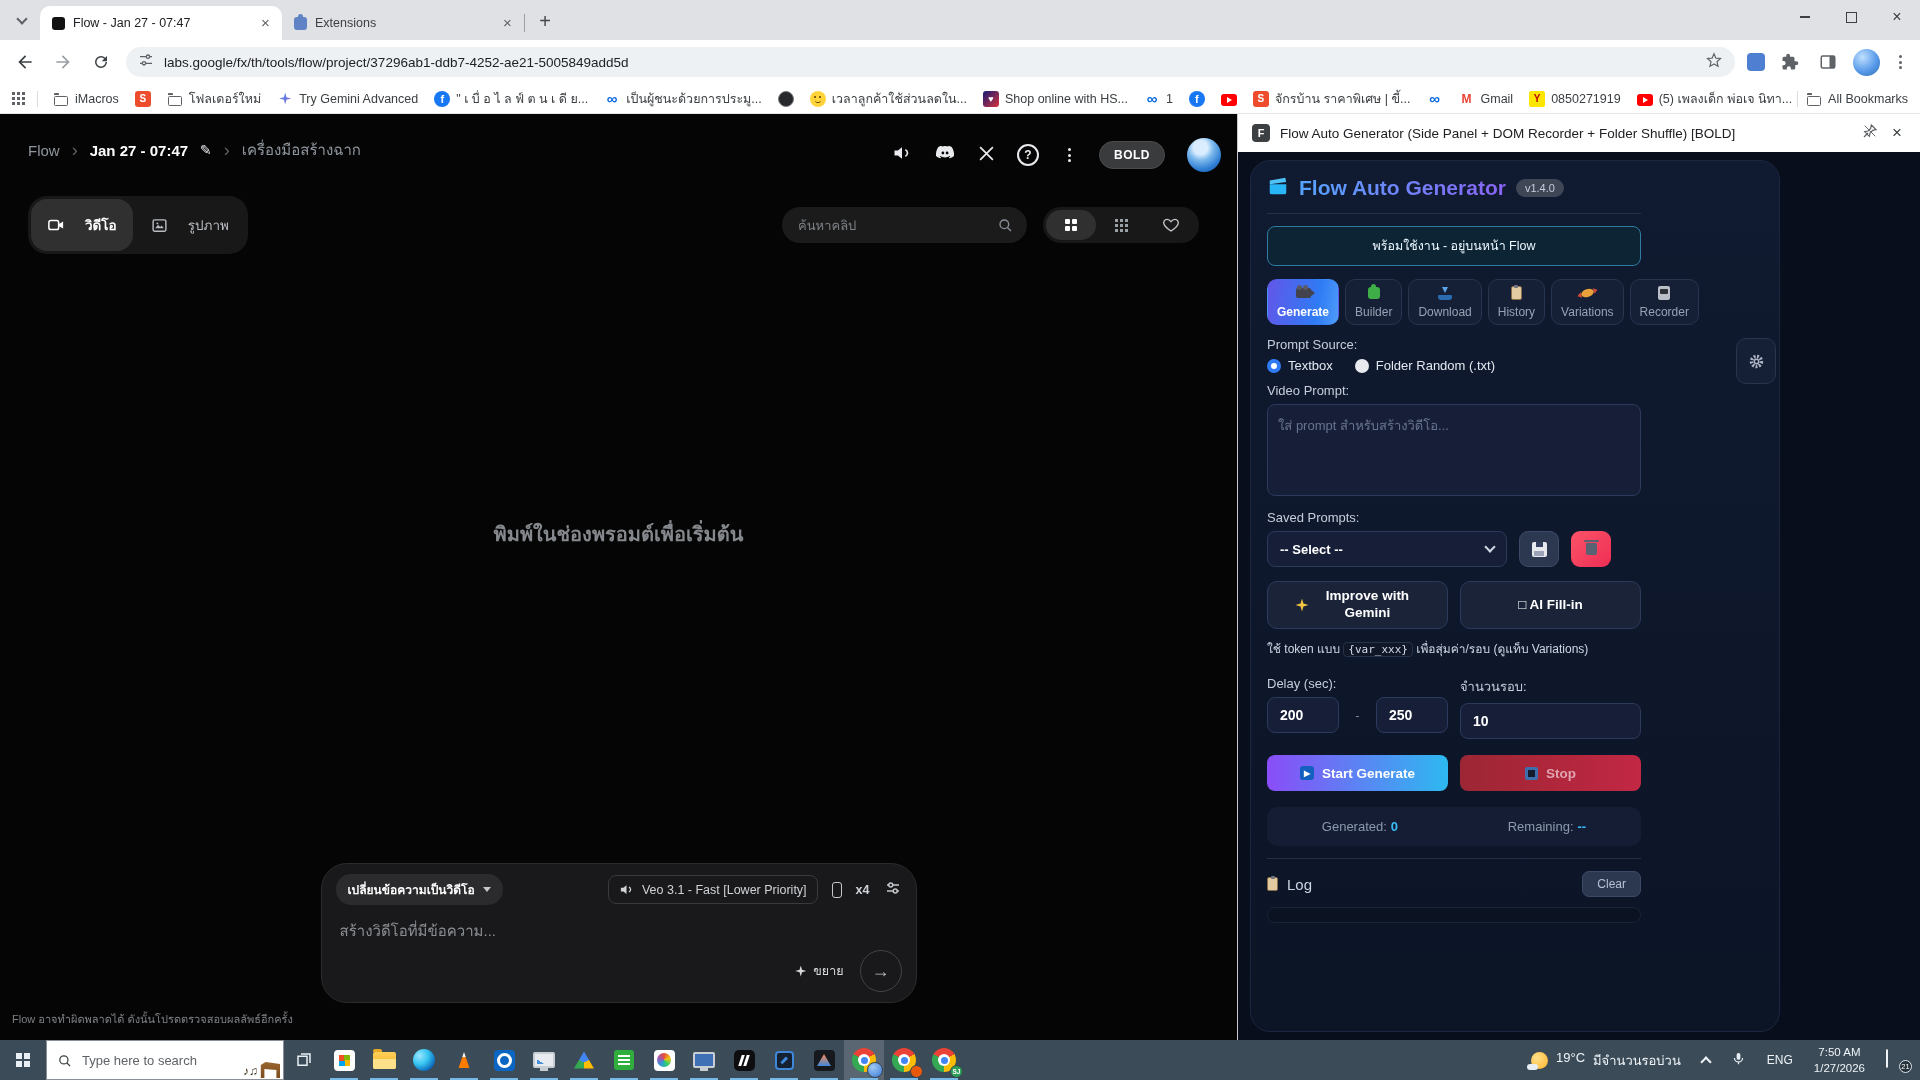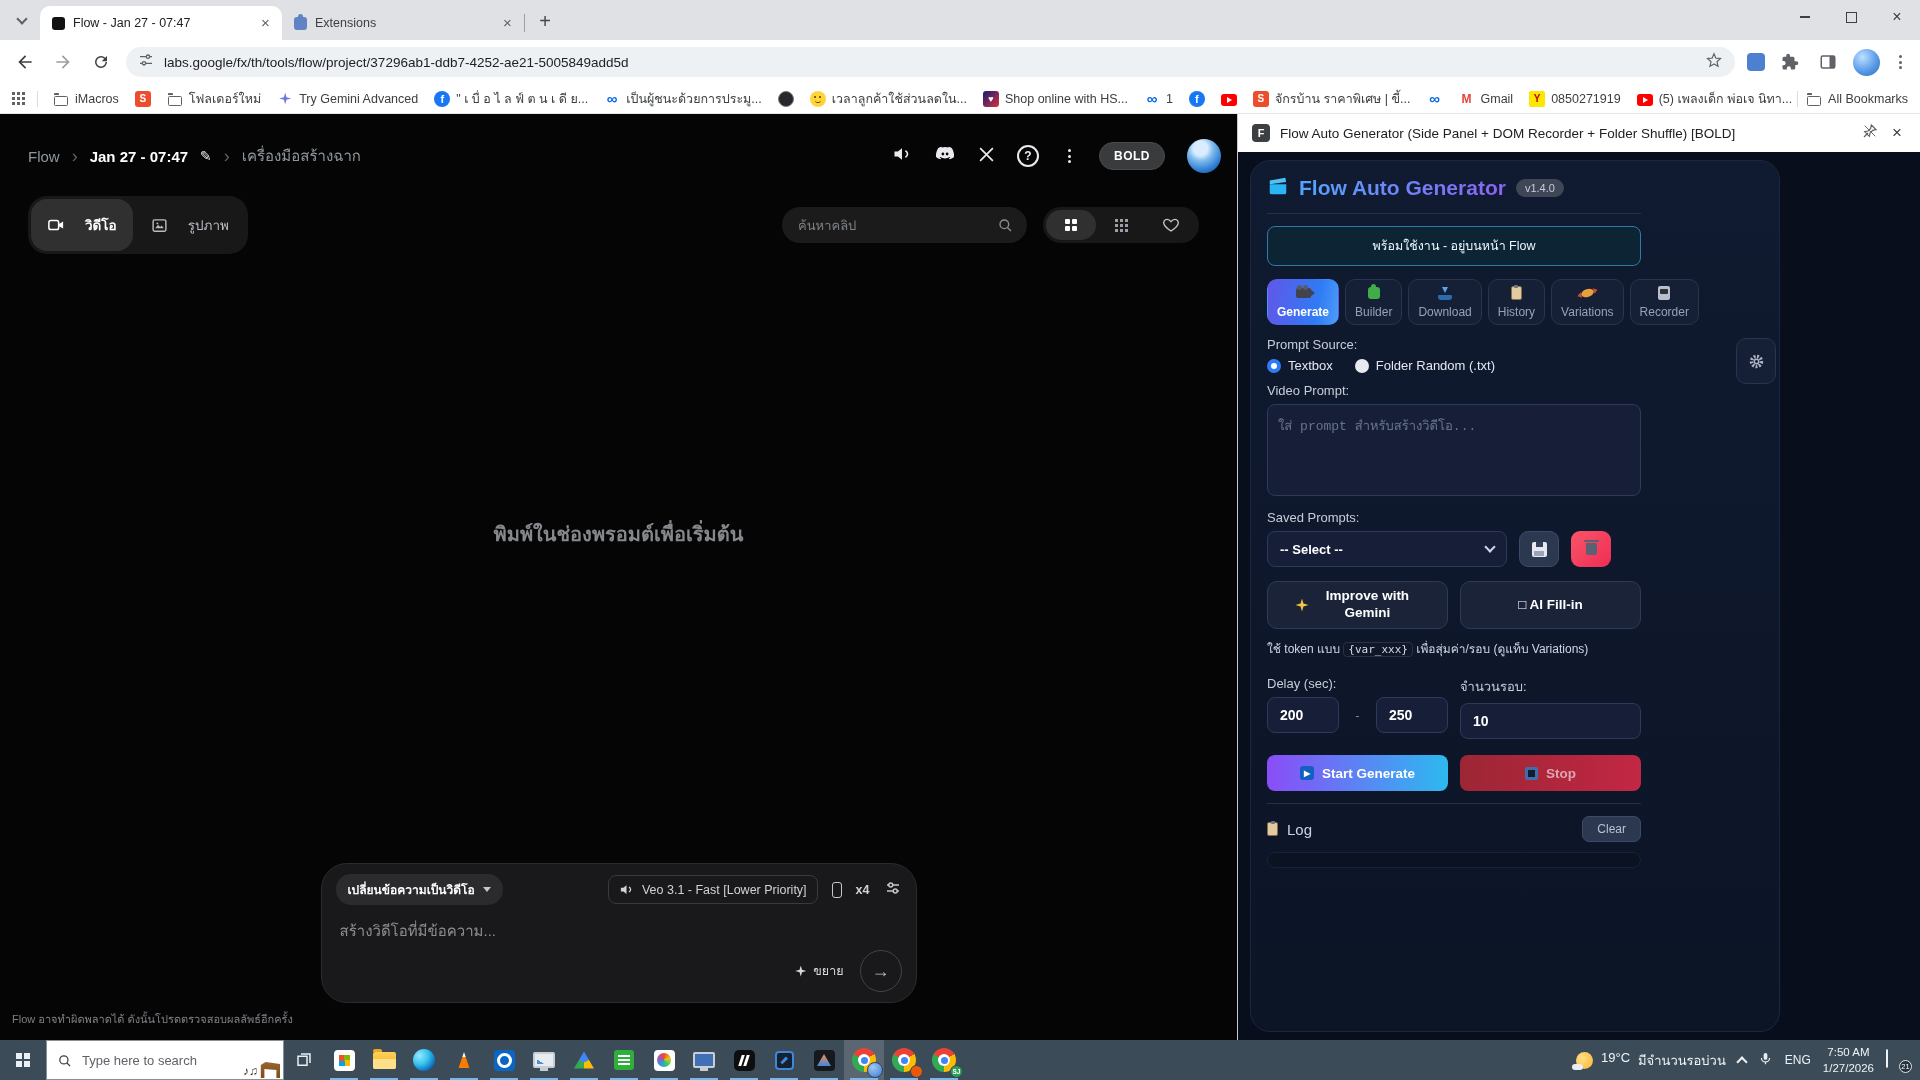--- a/index.html
+++ b/index.html
@@ -65,21 +65,21 @@
 .icon-emoji{background:#ffd43b;border-radius:50%}
 .icon-emoji::before{content:"";width:2px;height:2px;background:#5a3b00;border-radius:50%;position:absolute;top:5px;left:4px;box-shadow:5px 0 #5a3b00}
 .icon-emoji::after{content:"";width:6px;height:3px;border-bottom:1.5px solid #5a3b00;border-radius:0 0 5px 5px;position:absolute;bottom:4px;left:5px}
 .icon-gemini::before{content:"";width:12px;height:12px;background:linear-gradient(135deg,#4285f4,#9b72cb);clip-path:polygon(50% 0,61% 39%,100% 50%,61% 61%,50% 100%,39% 61%,0 50%,39% 39%)}
 
 
 .content{flex:1;display:flex;min-height:0}
 
 
 .flow{flex:1;background:#050505;position:relative;min-width:0}
-.flow-header{position:absolute;top:24px;left:28px;right:16px;display:flex;align-items:center;height:36px}
+.flow-header{position:absolute;top:24px;left:28px;right:16px;display:flex;align-items:flex-start;height:36px}
 .crumb{display:flex;align-items:center;gap:12px;font-size:15px}
 .crumb .root,.crumb .page{color:#8f969e}
 .crumb .proj{color:#fff;font-weight:bold}
 .crumb .sep{color:#5f6368;font-size:18px}
 .pencil{color:#e8eaed;font-size:14px}
 .fh-right{margin-left:auto;display:flex;align-items:center;gap:22px}
 .qicon{width:22px;height:22px;border:2px solid #e8eaed;border-radius:50%;color:#e8eaed;font-size:12px;font-weight:bold;display:flex;align-items:center;justify-content:center}
 .kebab.light i{background:#e8eaed}
 .ultra{background:#3a3b3d;border:1px solid #4a4b4d;color:#fff;font-size:12px;font-weight:bold;letter-spacing:.5px;padding:6px 14px;border-radius:16px}
 .avatar-flow{width:34px;height:34px;border-radius:50%;background:radial-gradient(circle at 40% 28%,#d9edff 0 22%,#7cb9ec 40%,#2b7bd1 70%,#174a8c)}
@@ -143,21 +143,21 @@
 .icon-variations::before{content:"";position:absolute;left:-4px;top:1px;border-top:3px solid transparent;border-bottom:3px solid transparent;border-right:4px solid #d04a3a}
 .icon-variations::after{content:"";position:absolute;right:-4px;top:1px;border-top:3px solid transparent;border-bottom:3px solid transparent;border-left:4px solid #d04a3a}
 .icon-recorder{width:12px;height:14px;background:#b9bec8;border-radius:2px;position:relative}
 .icon-recorder::after{content:"";position:absolute;top:3px;left:2px;width:8px;height:5px;background:#2c3038;border-radius:1px}
 .gearbtn{width:40px;height:46px;background:#151f36;border:1px solid #28354f;border-radius:10px;display:flex;align-items:center;justify-content:center}
 .plabel{font-size:13px;color:#c6cdda;margin:10px 0 6px}
 .radios{display:flex;gap:22px;align-items:center;font-size:13px;color:#e3e8f0;margin-bottom:2px}
 .radioitem{display:flex;align-items:center;gap:7px}
 .radio{width:14px;height:14px;border-radius:50%;background:#e8eaf0}
 .radio.sel{background:#fff;border:4px solid #2f7bf5}
-textarea.vprompt{width:374px;height:92px;background:#171f38;border:1px solid #2c3a5c;border-radius:8px;color:#dfe6f3;font-family:Liberation Mono, monospace;font-size:13px;padding:10px;resize:none;outline:none}
+textarea.vprompt{width:374px;height:92px;background:#171f38;border:1px solid #2c3a5c;border-radius:8px;color:#dfe6f3;font-family:Liberation Sans, sans-serif;font-size:13px;padding:10px;resize:none;outline:none}
 textarea.vprompt::placeholder{color:#67748f}
 .selrow{display:flex;gap:12px;align-items:center}
 .pselect{width:240px;height:36px;background:#171f38;border:1px solid #2c3a5c;border-radius:8px;display:flex;align-items:center;justify-content:space-between;padding:0 12px;color:#fff;font-weight:bold;font-size:13px}
 .selchev{width:8px;height:8px;border-right:2.2px solid #cfd6e4;border-bottom:2.2px solid #cfd6e4;transform:rotate(45deg);margin-top:-4px}
 .sqbtn{width:40px;height:36px;border-radius:9px;display:flex;align-items:center;justify-content:center;border:none}
 .savebtn{background:#2c3850;border:1px solid #3c4a68}
 .floppy{width:15px;height:15px;background:#e8e8ef;border-radius:2px;position:relative}
 .floppy::before{content:"";position:absolute;top:0;left:4px;width:7px;height:5px;background:#33405e}
 .floppy::after{content:"";position:absolute;bottom:1px;left:2.5px;width:10px;height:5px;background:#9aa3b8}
 .delbtn{background:linear-gradient(135deg,#fb5468,#ee2d55)}
@@ -229,21 +229,21 @@
 .i-frame::before{content:"";width:8px;height:2.5px;background:#3f87d9;transform:rotate(-45deg)}
 .i-nava{width:21px;height:21px;background:#15181c;border-radius:4px;display:flex;align-items:center;justify-content:center}
 .i-nava::before{content:"";width:14px;height:12px;background:linear-gradient(180deg,#ff8a4d,#3f87d9);clip-path:polygon(50% 0,100% 100%,0 100%)}
 .i-chrome{width:24px;height:24px;border-radius:50%;background:conic-gradient(from -60deg,#ea4335 0 120deg,#fbbc05 0 240deg,#34a853 0);position:relative}
 .i-chrome::before{content:"";position:absolute;inset:6px;border-radius:50%;background:#fff}
 .i-chrome::after{content:"";position:absolute;inset:8.5px;border-radius:50%;background:#4285f4}
 .cbadge{position:absolute;right:1px;bottom:2px;border-radius:50%;border:1.5px solid #36444f;color:#fff;font-size:6.5px;font-weight:bold;display:flex;align-items:center;justify-content:center;z-index:2}
 .cb1{width:16px;height:16px;background:radial-gradient(circle at 35% 30%,#9ec9f2,#3b78d8)}
 .cb2{width:13px;height:13px;background:#e8590c}
 .cb3{width:13px;height:13px;background:#2e9e5b}
-.tray{margin-left:auto;display:flex;align-items:center;gap:12px;padding-right:12px;color:#eef3f7}
+.tray{margin-left:auto;display:flex;align-items:center;gap:21px;padding-right:12px;color:#eef3f7}
 .weather{display:flex;align-items:center;gap:8px}
 .sun{width:17px;height:17px;border-radius:50%;background:radial-gradient(circle at 35% 35%,#ffe08a,#ffb429);position:relative}
 .sun::after{content:"";position:absolute;bottom:-1px;left:-4px;width:11px;height:6px;background:#e8eef4;border-radius:5px}
 .wtxt{font-size:13px;display:flex;gap:8px}
 .chevup{width:8px;height:8px;border-left:2px solid #eef3f7;border-top:2px solid #eef3f7;transform:rotate(45deg);margin-top:4px}
 .lang{font-size:12px}
 .clock{font-size:11.5px;text-align:center;line-height:1.4}
 .notif{position:relative;width:22px;height:20px}
 .notifbox{width:17px;height:14px;border:1.6px solid #eef3f7;border-radius:2px;position:relative}
 .notifbox::before{content:"";position:absolute;top:3px;left:2px;right:2px;height:1.5px;background:#eef3f7;box-shadow:0 3px #eef3f7}
@@ -671,20 +671,24 @@
             <button class="runbtn startbtn">
               <span class="playico">▶</span>
               <span>Start Generate</span>
             </button>
             <button class="runbtn stopbtn">
               <span class="stopico"></span>
               <span>Stop</span>
             </button>
           </div>
 
+          <div class="stats">
+            <span><span>Generated:</span><b>0</b></span>
+            <span><span>Remaining:</span><b>--</b></span>
+          </div>
 
           <hr class="divider">
           <div class="logrow">
             <span class="loglabel">
                 <i class="icon-log"></i>
                 <span>Log</span>
               </span>
             <button class="clearbtn">Clear</button>
           </div>
           <div class="logbar"></div>

